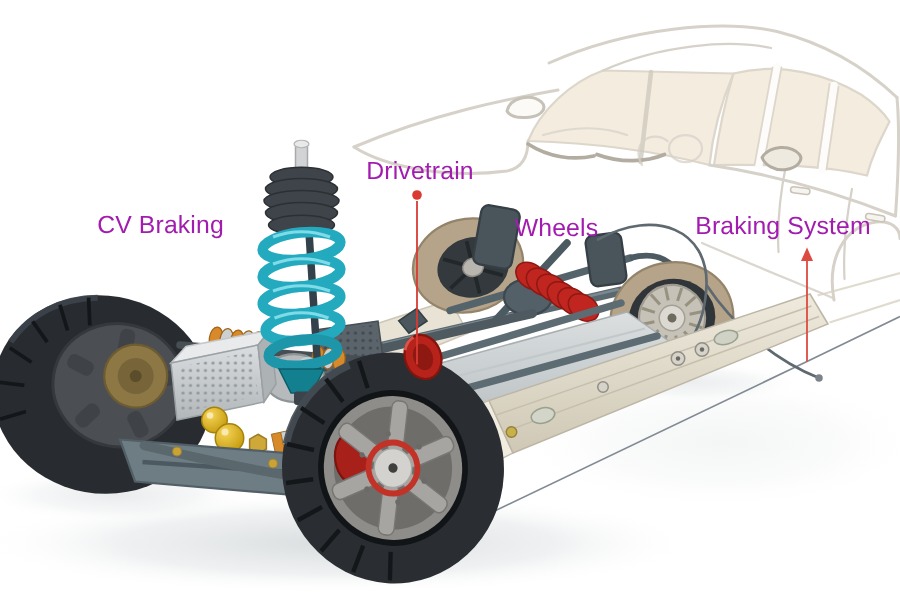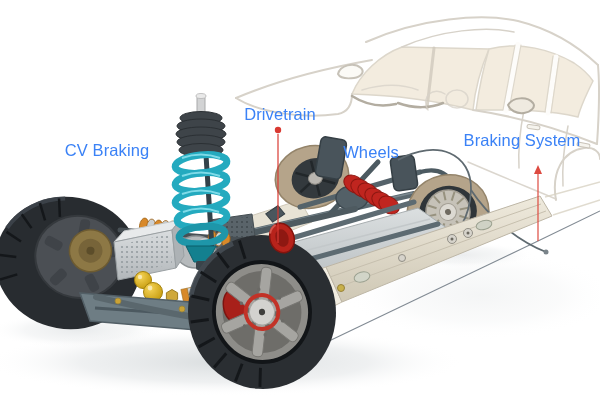--- a/index.html
+++ b/index.html
@@ -3,21 +3,21 @@
 <meta charset="utf-8">
 <style>
   html,body{margin:0;padding:0;background:#ffffff;}
   .stage{
     position:relative;width:600px;height:400px;background:#ffffff;
     overflow:hidden;font-family:"Liberation Sans",sans-serif;
   }
   .stage svg{position:absolute;left:0;top:0;}
   .label{
     position:absolute;transform:translateX(-50%);
-    font-size:16.5px;font-weight:400;color:#3b82f6;
+    font-size:16.5px;font-weight:400;color:#a21caf;
     white-space:nowrap;letter-spacing:.1px;line-height:1.1;
   }
 </style>
 </head>
 <body>
 
 <div class="stage">
 <svg width="600" height="400" viewBox="0 0 600 400">
   <defs>
     <radialGradient id="shadowGrad" cx="50%" cy="50%" r="50%">
@@ -346,14 +346,14 @@
     <circle cx="278" cy="130" r="3.2" fill="#d93a32"></circle>
     <line x1="278" y1="134" x2="278" y2="243" stroke="#d93a32" stroke-width="1.2"></line>
     <line x1="538" y1="173" x2="538" y2="241" stroke="#dd4a40" stroke-width="1.2"></line>
     <polygon points="538,165 534,174 542,174" fill="#dd4a40"></polygon>
   </g>
 </svg>
 
 <div class="label" style="left:107px;top:141px">CV Braking</div>
 <div class="label" style="left:280px;top:105px">Drivetrain</div>
 <div class="label" style="left:371px;top:143px">Wheels</div>
-<div class="label" style="left:522px;top:131px">Braking System</div>
+<div class="label" style="left:522px;top:142px">Braking System</div>
 </div>
 
 </body></html>

